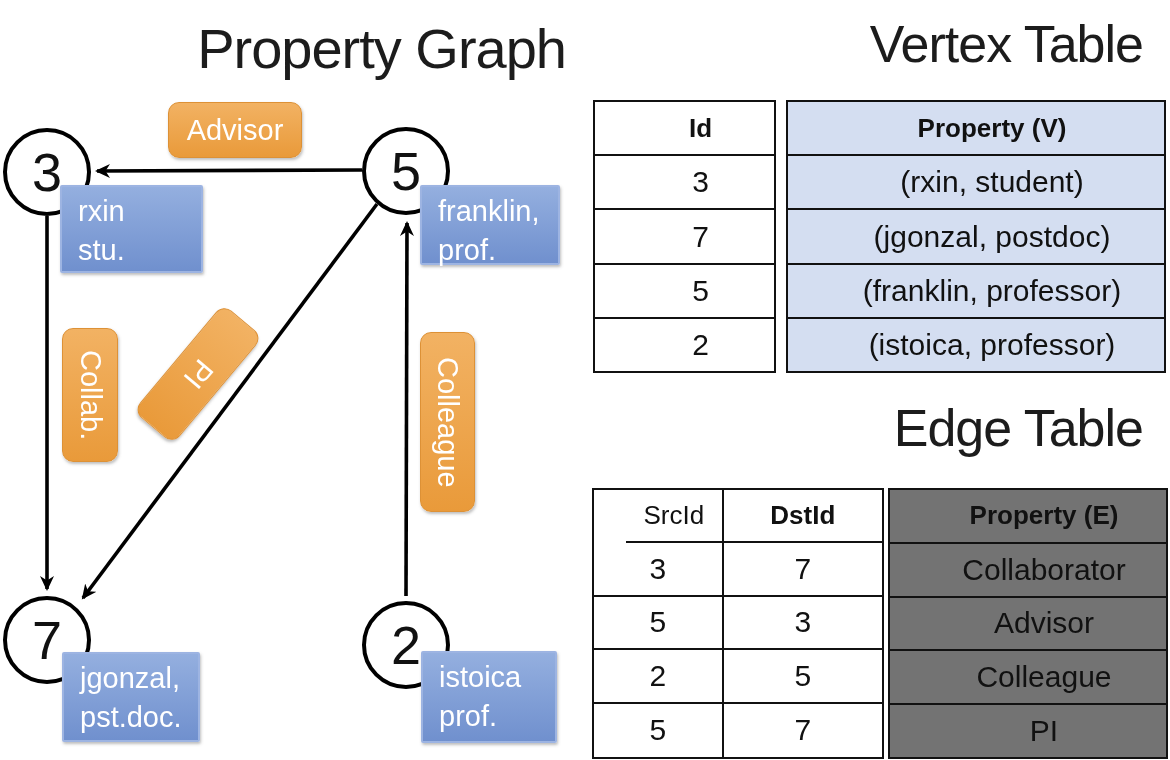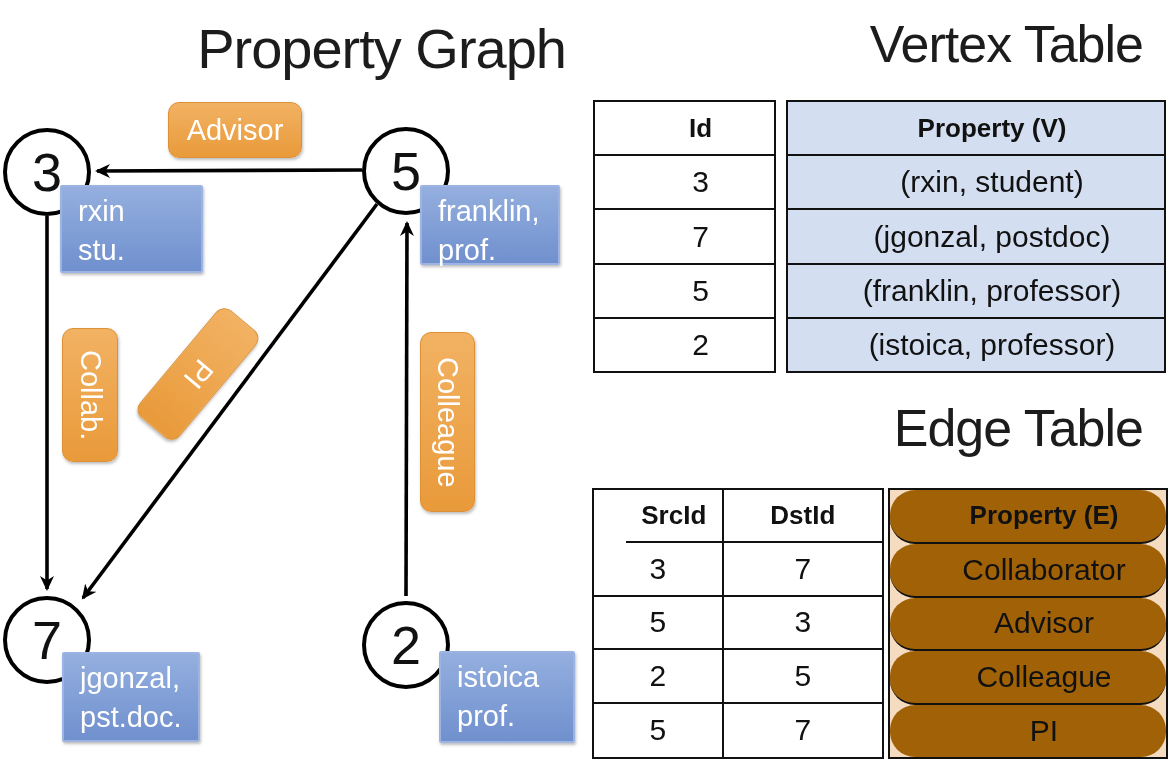--- a/index.html
+++ b/index.html
@@ -75,21 +75,21 @@
     box-shadow: 1px 2px 3px rgba(110,110,110,0.45);
     color: #ffffff;
     font-size: 29px;
     line-height: 39px;
     padding: 5px 0 0 16px;
     z-index: 3;
   }
   .rxin-box     { left: 60px;  top: 185px; width: 143px; height: 88px; }
   .franklin-box { left: 420px; top: 185px; width: 140px; height: 80px; }
   .jgonzal-box  { left: 62px;  top: 652px; width: 138px; height: 90px; }
-  .istoica-box  { left: 439px; top: 651px; width: 136px; height: 92px; }
+  .istoica-box  { left: 421px; top: 651px; width: 136px; height: 92px; }
 
   
   .ttable {
     position: absolute;
     border: 2px solid #111111;
     display: flex; flex-direction: column;
     background: #ffffff;
   }
   .ttable .cell {
     flex: 1;
@@ -112,21 +112,21 @@
     grid-template-columns: 45% 55%;
     grid-auto-rows: 1fr;
   }
   .etable-ids .grid-cell {
     border-bottom: 2px solid #111111;
     display: flex; align-items: center; justify-content: center;
     font-size: 30px; color: #111;
   }
   .etable-ids .grid-cell.col1 { border-right: 2px solid #111111; }
   .etable-prop { left: 888px; top: 488px; width: 280px; height: 271px; background: #f5dcc0; }
-  .etable-prop .cell { background: #a16207; border-radius: 25px; }
+  .etable-prop .cell { background: #737373; }
 </style>
 </head>
 <body>
 
 <div class="canvas">
 
   <h1 class="big-title graph-title">Property Graph</h1>
 
   <svg class="edges-svg" width="566" height="760" viewBox="0 0 566 760">
     <defs>
@@ -197,21 +197,21 @@
     <div class="cell hdr">Property (V)</div>
     <div class="cell">(rxin, student)</div>
     <div class="cell">(jgonzal, postdoc)</div>
     <div class="cell">(franklin, professor)</div>
     <div class="cell">(istoica, professor)</div>
   </div>
 
   <h1 class="big-title etable-title">Edge Table</h1>
 
   <div class="ttable etable-ids">
-    <div class="grid-cell col1 hdr" style="font-size:26px;font-weight:bold;margin-left:32px;">SrcId</div>
+    <div class="grid-cell col1 hdr" style="font-size:26px;font-weight:normal;margin-left:32px;">SrcId</div>
     <div class="grid-cell hdr" style="font-size:26px;font-weight:bold;">DstId</div>
 
     <div class="grid-cell col1">3</div>
     <div class="grid-cell">7</div>
 
     <div class="grid-cell col1">5</div>
     <div class="grid-cell">3</div>
 
     <div class="grid-cell col1">2</div>
     <div class="grid-cell">5</div>

